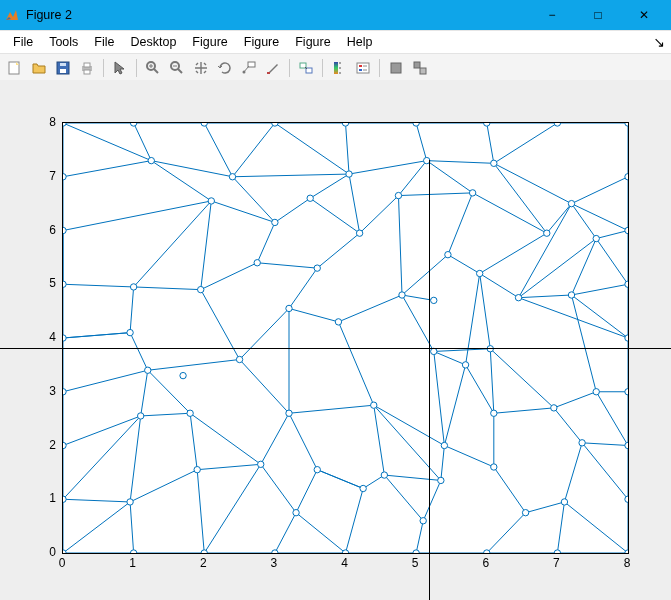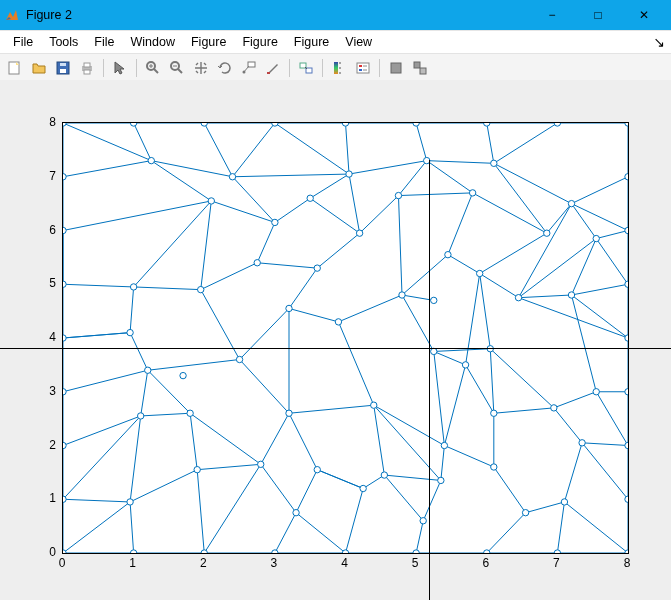--- a/index.html
+++ b/index.html
@@ -146,25 +146,25 @@
       </div>
     <div class="win-btn">
         <span>✕</span>
       </div>
   </div>
 
   <div class="menubar">
     <div class="menuitem">File</div>
     <div class="menuitem">Tools</div>
     <div class="menuitem">File</div>
-    <div class="menuitem">Window</div>
+    <div class="menuitem">Desktop</div>
     <div class="menuitem">Figure</div>
     <div class="menuitem">Figure</div>
     <div class="menuitem">Figure</div>
-    <div class="menuitem">View</div>
+    <div class="menuitem">Help</div>
     <span class="spacer" style="flex:1"></span>
     <span style="font-size:14px;">↘</span>
   </div>
 
   <div class="toolbar" id="toolbar">
       <div class="tbtn">
         <svg width="16" height="16">
           <rect x="2" y="2" width="10" height="12" fill="#fff" stroke="#888"></rect>
           <path d="M9 2 L12 5 L9 5 Z" fill="#ffe28a"></path>
         </svg>

